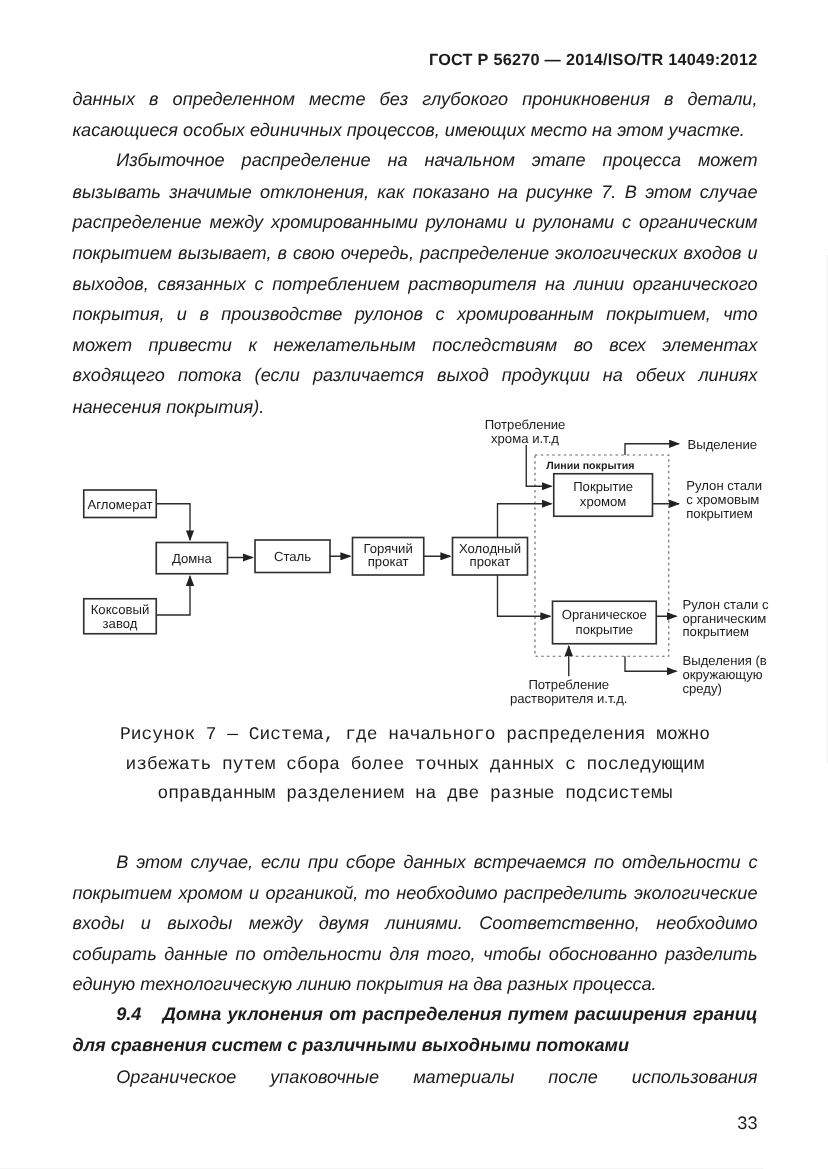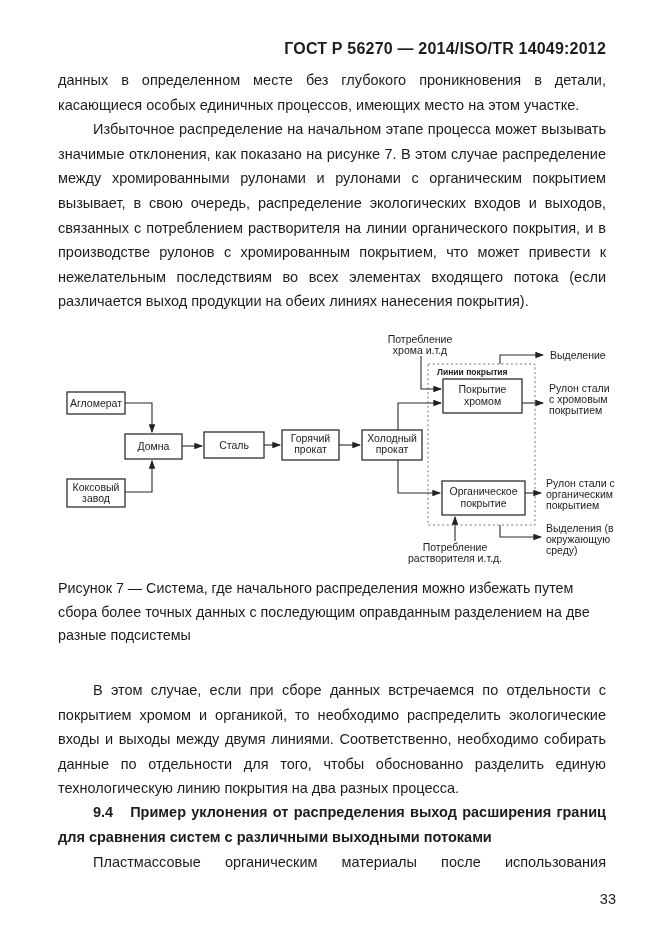--- a/index.html
+++ b/index.html
@@ -6,44 +6,45 @@
   .page{
     position:relative;
     width:662px;height:935px;
     background:#ffffff;
     font-family:"Liberation Sans",sans-serif;
     color:#1c1c1c;
     overflow:hidden;
   }
   .doc-header{
     position:absolute;top:40px;right:56px;
-    font-size:16px;font-weight:bold;letter-spacing:0.2px;
+    font-size:13px;font-weight:bold;letter-spacing:0.2px;
     white-space:nowrap;
   }
   .flow{
     position:absolute;left:58px;width:548px;
   }
   .flow1{top:68px;}
   .p{
     margin:0;font-size:14.5px;line-height:24.6px;
     text-align:justify;
+    font-style:italic;
   }
   .indent{text-indent:35px;}
   .caption{
     position:absolute;top:577px;left:58px;width:548px;
-    font-size:14.3px;line-height:23.5px;text-align:left;
+    font-size:14.3px;line-height:23.5px;text-align:center;font-family:Liberation Mono, monospace;
   }
   .flow3{top:678px;}
   .heading{top:800px;}
   .heading .p{font-weight:bold;line-height:25px;}
   .h-gap{display:inline-block;width:17px;}
   .flow4{top:850px;}
   .flow4 .p{text-align-last:justify;}
   .page-number{
-    position:absolute;top:891px;right:46px;
+    position:absolute;top:891px;right:56px;
     font-size:14.5px;
   }
   .figure-svg{position:absolute;left:0;top:330px;}
   svg text{
     font-family:"Liberation Sans",sans-serif;
     font-size:10.5px;fill:#1c1c1c;
   }
   svg text.small-bold{font-size:8.5px;font-weight:bold;}
   .diag-box{fill:#ffffff;stroke:#2f2f2f;stroke-width:1.3;}
   .diag-line{fill:none;stroke:#2b2b2b;stroke-width:1.1;}
@@ -130,22 +131,22 @@
     <text x="455" y="562" text-anchor="middle">растворителя и.т.д.</text>
   </svg>
 
   <div class="caption">Рисунок 7 — Система, где начального распределения можно избежать путем сбора более точных данных с последующим оправданным разделением на две разные подсистемы</div>
 
   <div class="flow flow3">
     <p class="p indent">В этом случае, если при сборе данных встречаемся по отдельности с покрытием хромом и органикой, то необходимо распределить экологические входы и выходы между двумя линиями. Соответственно, необходимо собирать данные по отдельности для того, чтобы обоснованно разделить единую технологическую линию покрытия на два разных процесса.</p>
   </div>
 
   <div class="flow heading">
-    <p class="p indent"><span>9.4</span><span class="h-gap"></span><span>Пример уклонения от распределения выход расширения границ для сравнения систем с различными выходными потоками</span></p>
+    <p class="p indent"><span>9.4</span><span class="h-gap"></span><span>Домна уклонения от распределения путем расширения границ для сравнения систем с различными выходными потоками</span></p>
   </div>
 
   <div class="flow flow4">
-    <p class="p indent">Пластмассовые органическим материалы после использования</p>
+    <p class="p indent">Органическое упаковочные материалы после использования</p>
   </div>
 
   <div class="page-number">33</div>
 
 </div>
 
 </body></html>

